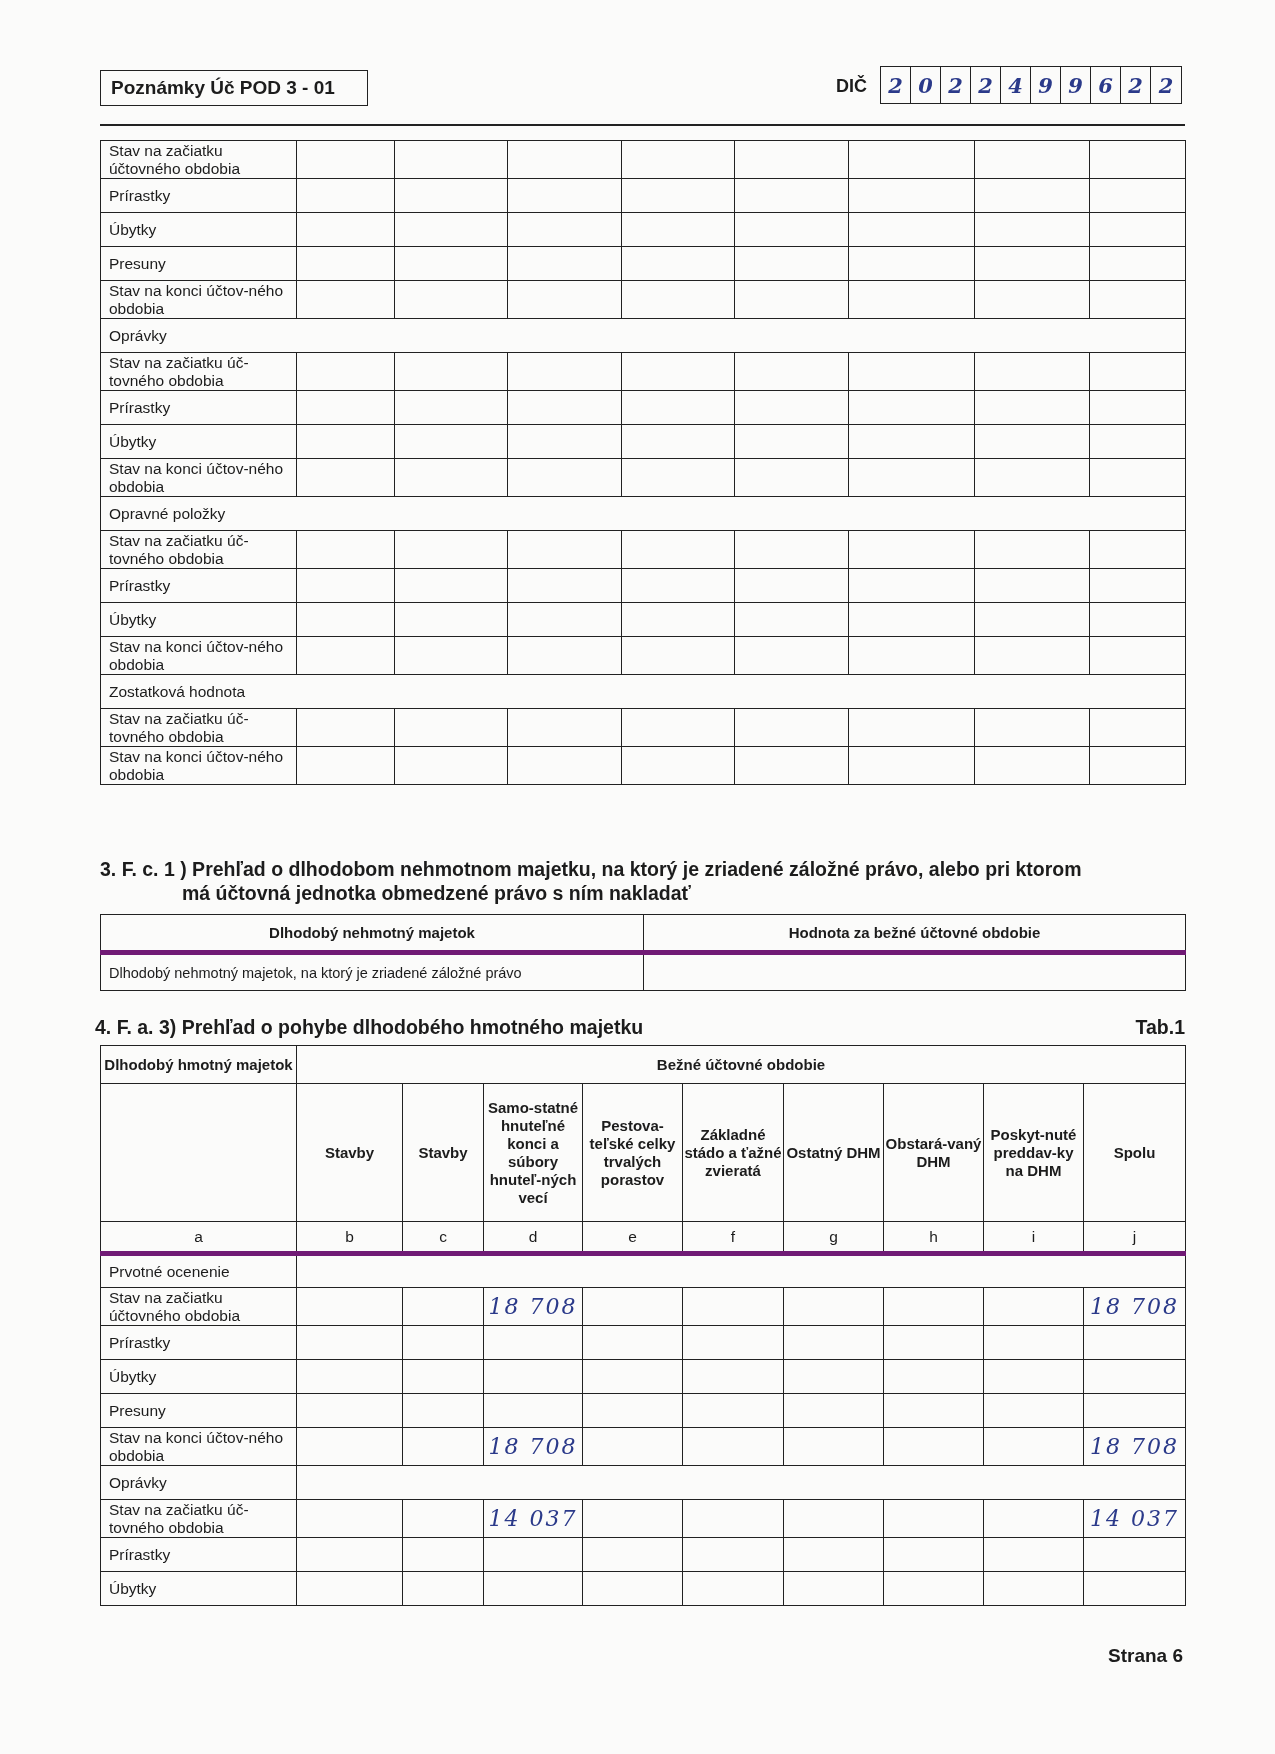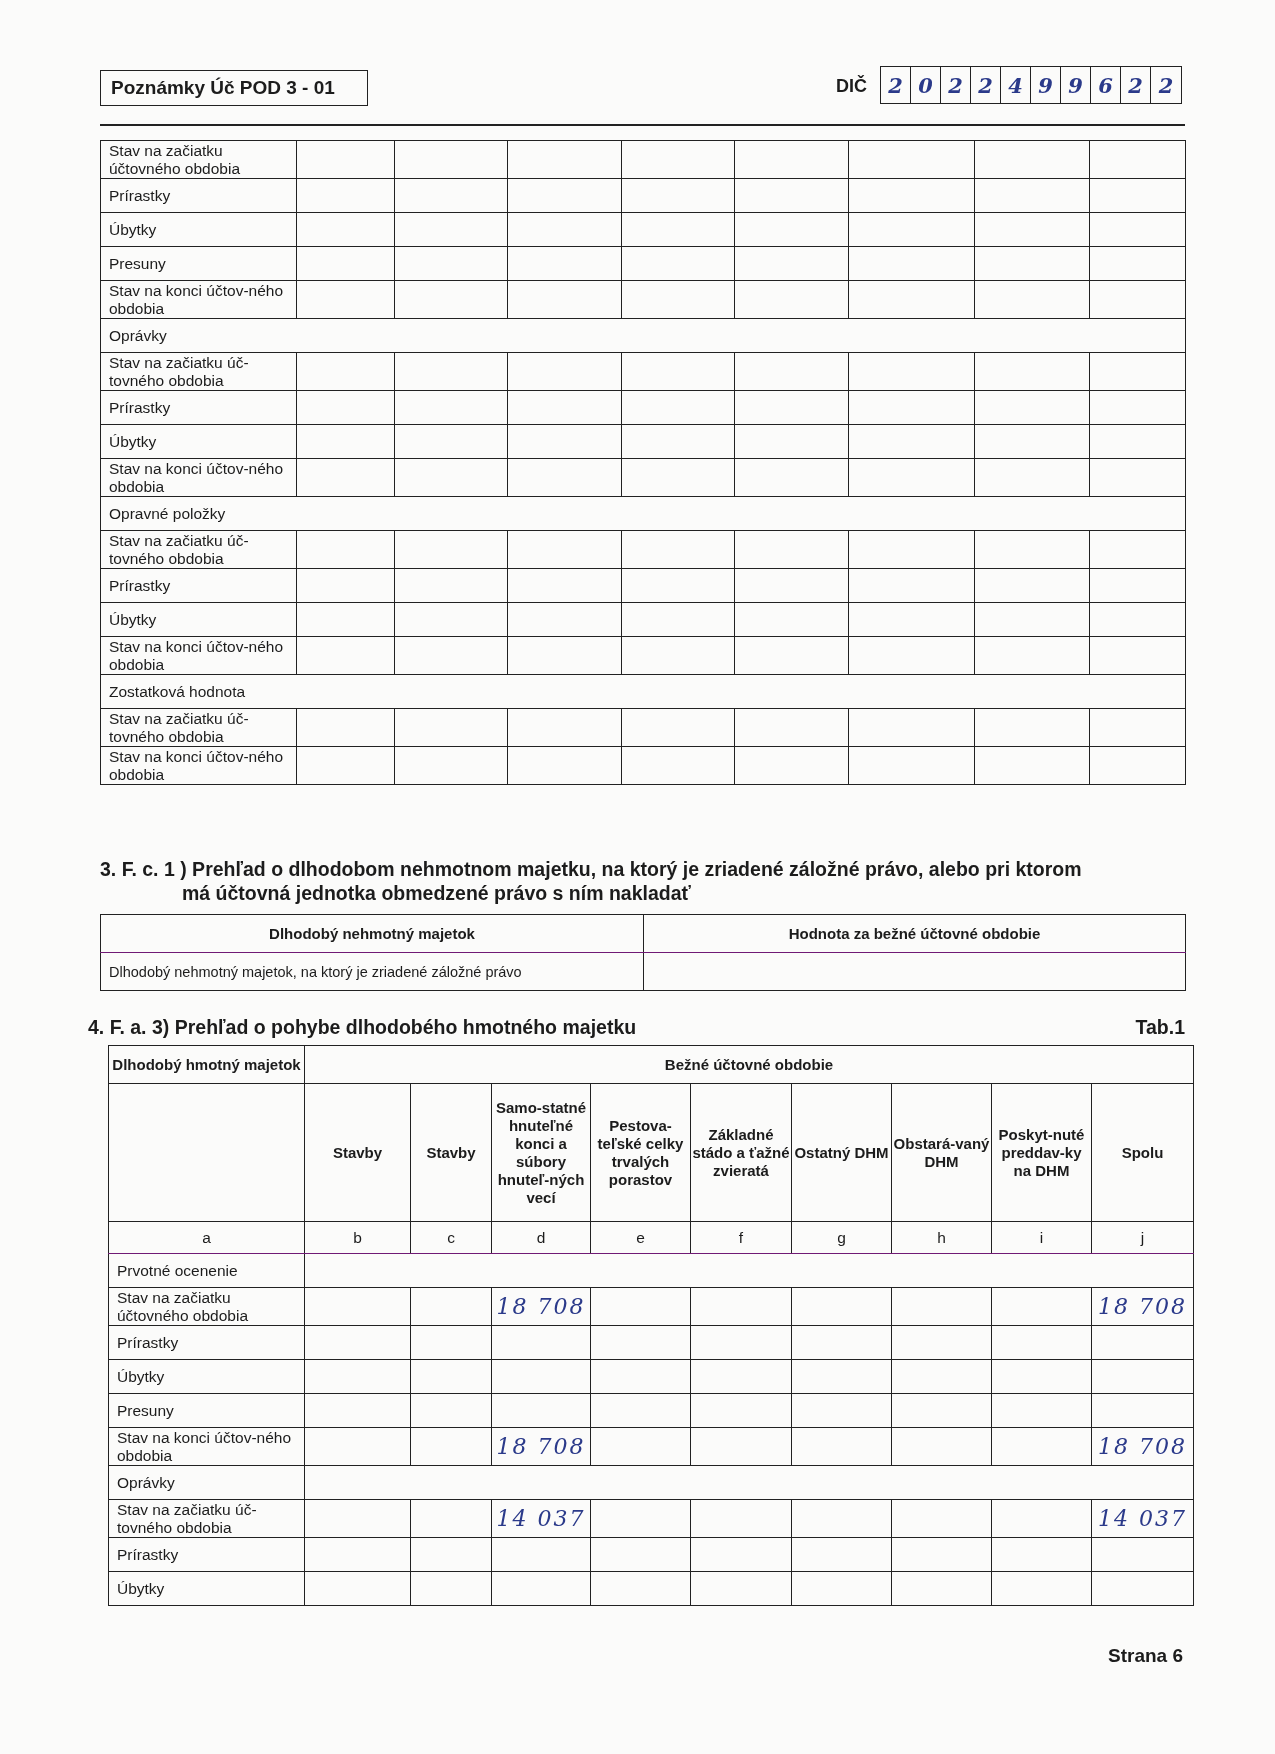--- a/index.html
+++ b/index.html
@@ -19,23 +19,23 @@
   table { border-collapse:collapse; table-layout:fixed; position:absolute; }
   td { border:1.3px solid #222; padding:0 0 0 8px; font-size:15.5px; vertical-align:middle; overflow:hidden; }
   td.b { font-weight:normal; line-height:18px; }
   td.c { text-align:center; padding:0; }
   td.hw { font-family:"DejaVu Serif", serif; font-style:italic; color:#2b3a8a; font-size:22px; text-align:center; padding:0; letter-spacing:2px; }
 
   #t1 { left:100px; top:140px; width:1085px; }
   .sec-title { font-weight:bold; font-size:19.5px; }
   #t2 { left:100px; top:914px; width:1085px; }
   #t2 td.h { font-weight:bold; text-align:center; font-size:15px; padding:0; }
-  #t3 { left:108px; top:1045px; width:1085px; }
+  #t3 { left:100px; top:1045px; width:1085px; }
   #t3 td.h { font-weight:bold; text-align:center; font-size:15px; padding:0; line-height:18px; }
-  .thick-bottom td { border-bottom:1px solid #701a75; }
+  .thick-bottom td { border-bottom:5px solid #701a75; }
   .page-num { right:92px; top:1645px; font-size:19px; }
 </style>
 </head>
 <body>
 
 <div class="abs hdr-box">
   <span>Poznámky Úč POD 3 - 01</span>
 </div>
 <div class="abs dic-label">DIČ</div>
 <div class="abs dic-boxes" id="dic">
@@ -255,21 +255,21 @@
     <td class="h">Dlhodobý nehmotný majetok</td>
     <td class="h">Hodnota za bežné účtovné obdobie</td>
   </tr>
   <tr style="height:38px">
     <td style="font-size:14.5px">Dlhodobý nehmotný majetok, na ktorý je zriadené záložné právo</td>
     <td></td>
   </tr>
 </tbody>
   </table>
 
-<div class="abs sec-title" style="left:88px; top:1016px;">4. F. a. 3) Prehľad o pohybe dlhodobého  hmotného majetku</div>
+<div class="abs sec-title" style="left:95px; top:1016px;">4. F. a. 3) Prehľad o pohybe dlhodobého  hmotného majetku</div>
 <div class="abs sec-title" style="right:90px; top:1016px;">Tab.1</div>
 
 <table id="t3">
   <colgroup>
     <col style="width:196px">
       <col style="width:106px">
       <col style="width:81px">
       <col style="width:99px">
     <col style="width:100px">
       <col style="width:101px">

